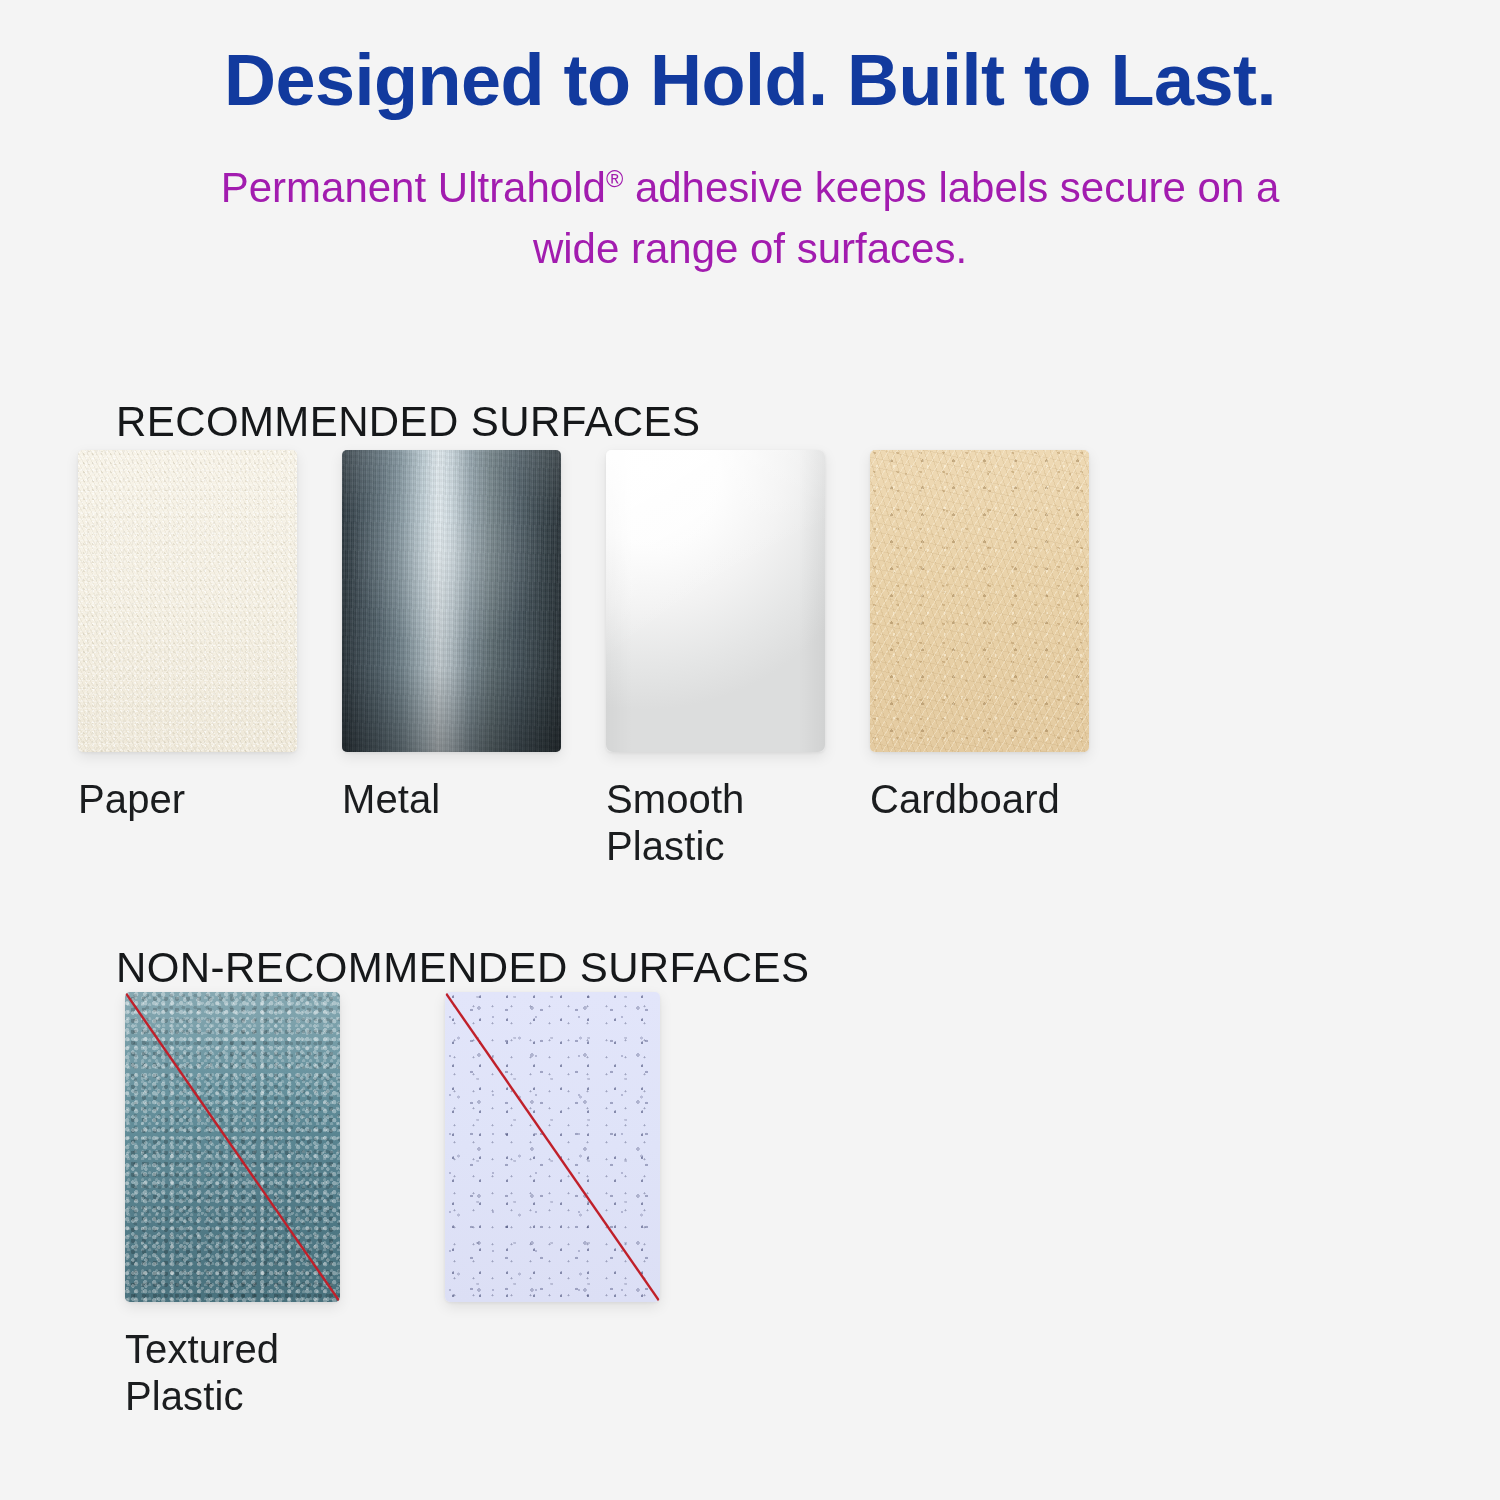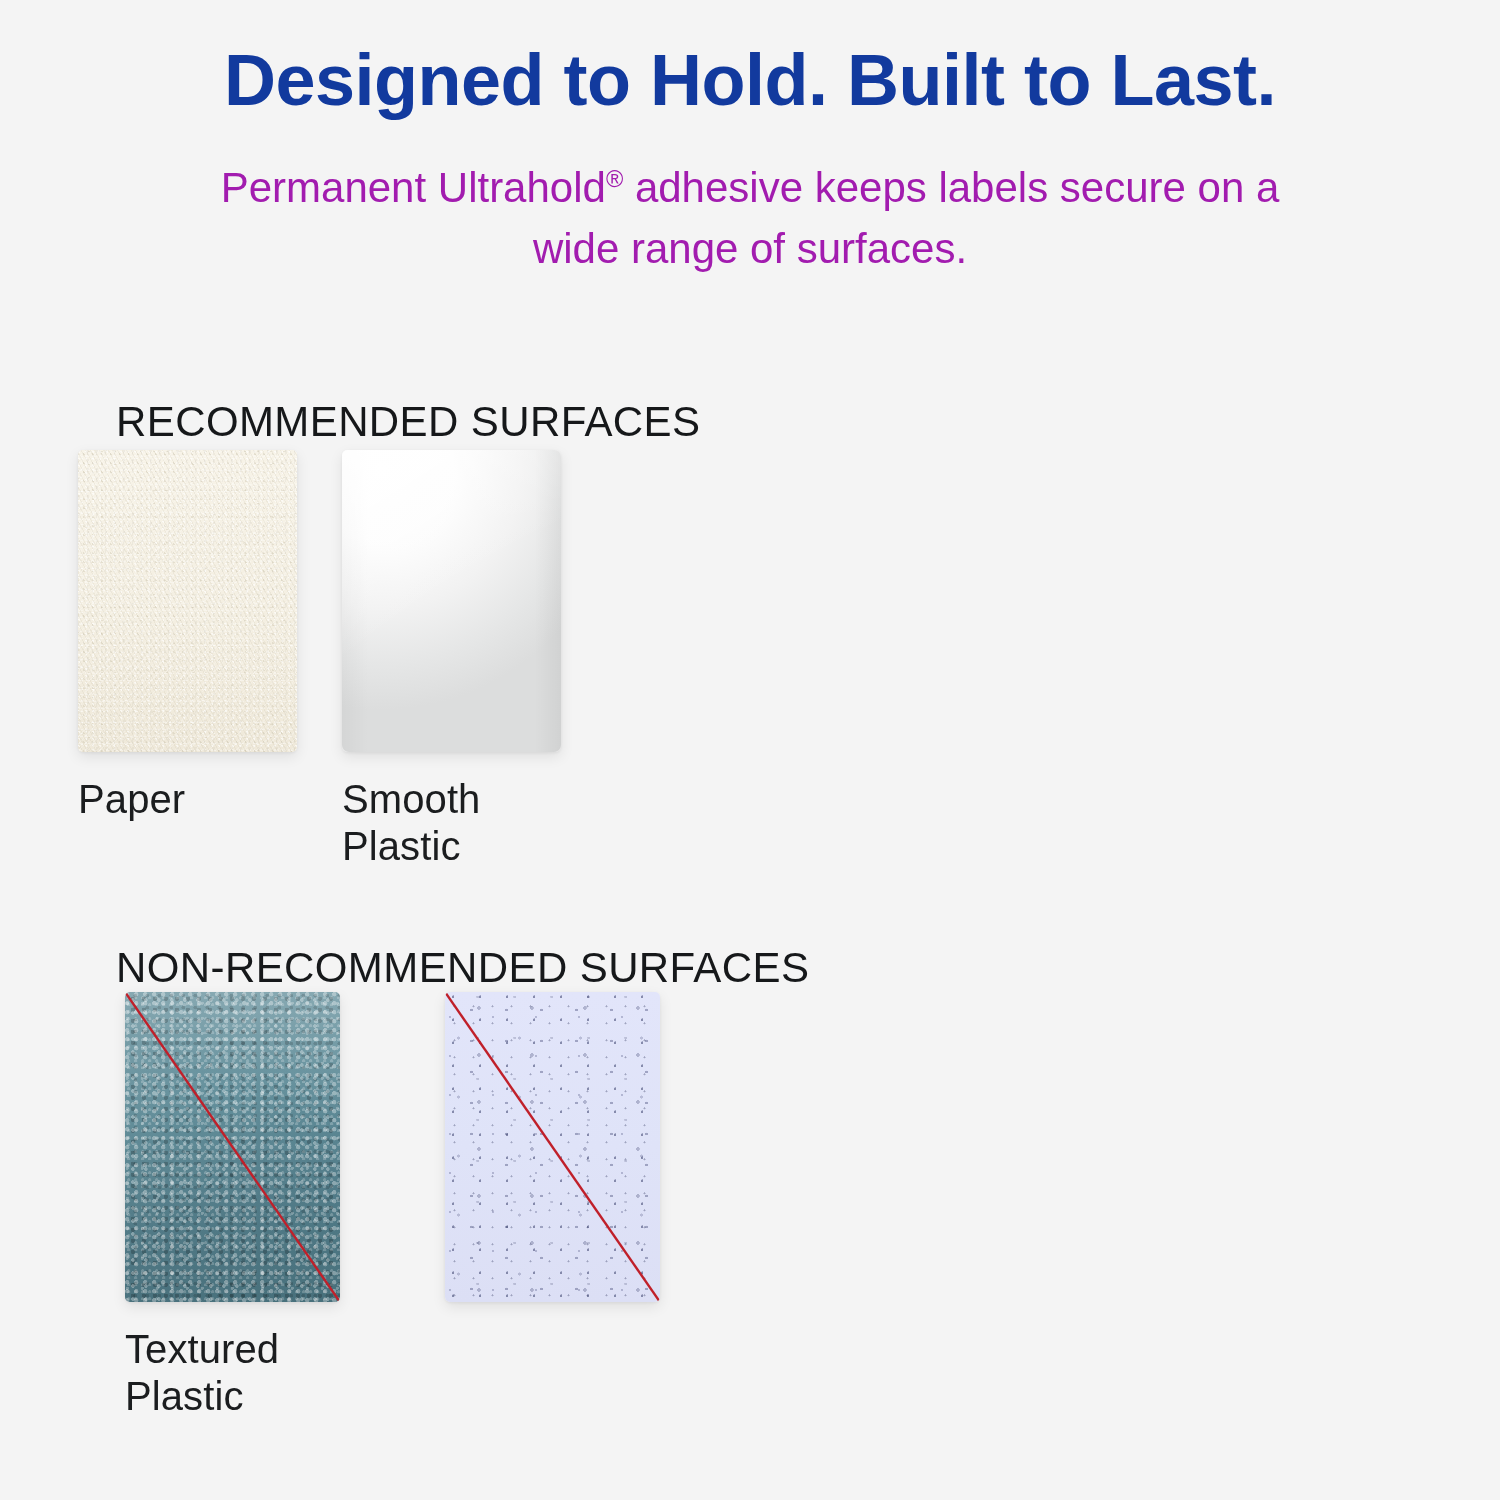--- a/index.html
+++ b/index.html
@@ -283,29 +283,41 @@
   <div class="row" id="row-recommended">
 
     <div class="swatch-cell">
       <div class="swatch">
         <div class="tex tex-paper"></div>
       </div>
       <div class="caption">Paper</div>
     </div>
 
 
+    <div class="swatch-cell">
+      <div class="swatch">
+        <div class="tex tex-metal"></div>
+      </div>
+      <div class="caption">Metal</div>
+    </div>
 
     <div class="swatch-cell">
       <div class="swatch">
         <div class="tex tex-plastic"></div>
       </div>
       <div class="caption">Smooth
 Plastic</div>
     </div>
 
+    <div class="swatch-cell">
+      <div class="swatch">
+        <div class="tex tex-cardboard"></div>
+      </div>
+      <div class="caption">Cardboard</div>
+    </div>
 
   </div>
 
   <h2 class="section-title" id="title-nonrecommended">NON-RECOMMENDED SURFACES</h2>
 
   <div class="row" id="row-nonrecommended">
 
     <div class="swatch-cell">
       <div class="swatch">
         <div class="tex tex-textured-plastic"></div>

